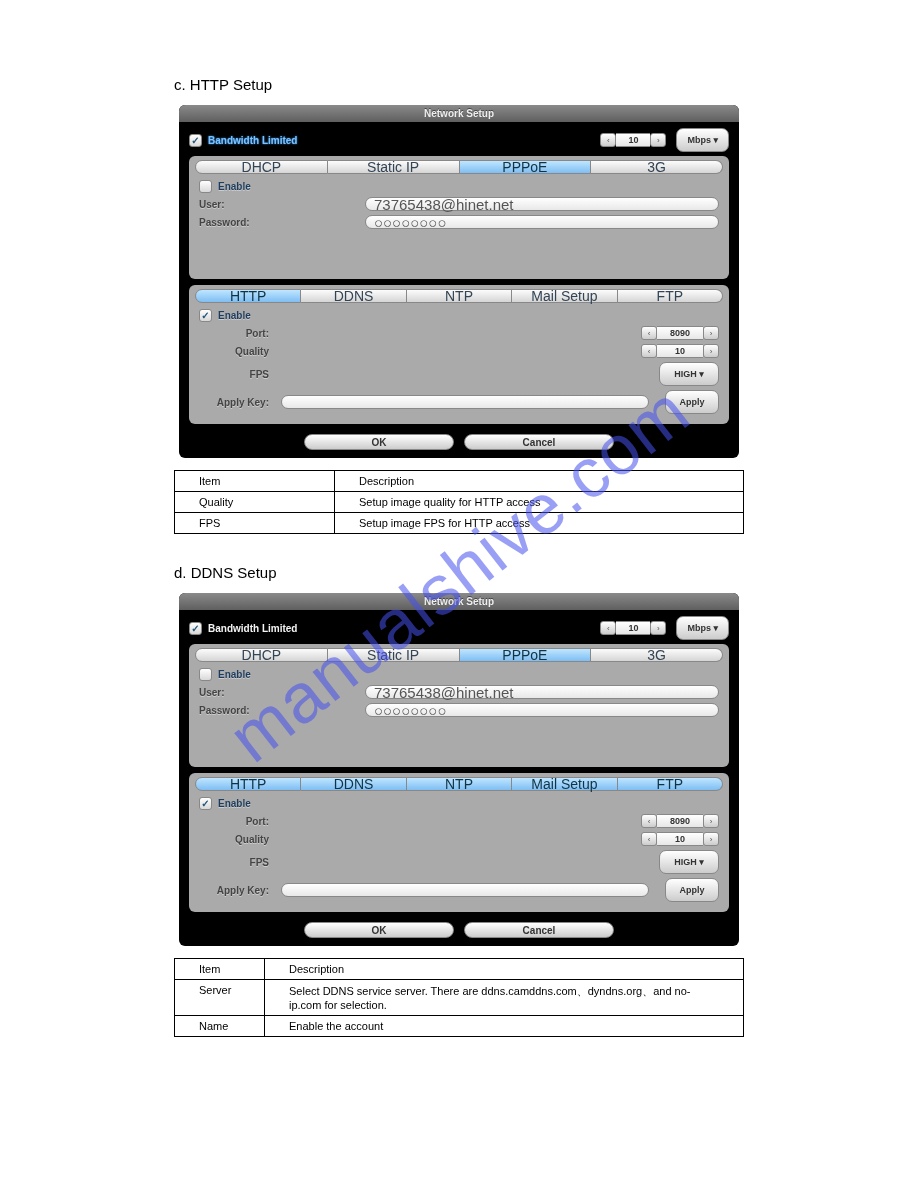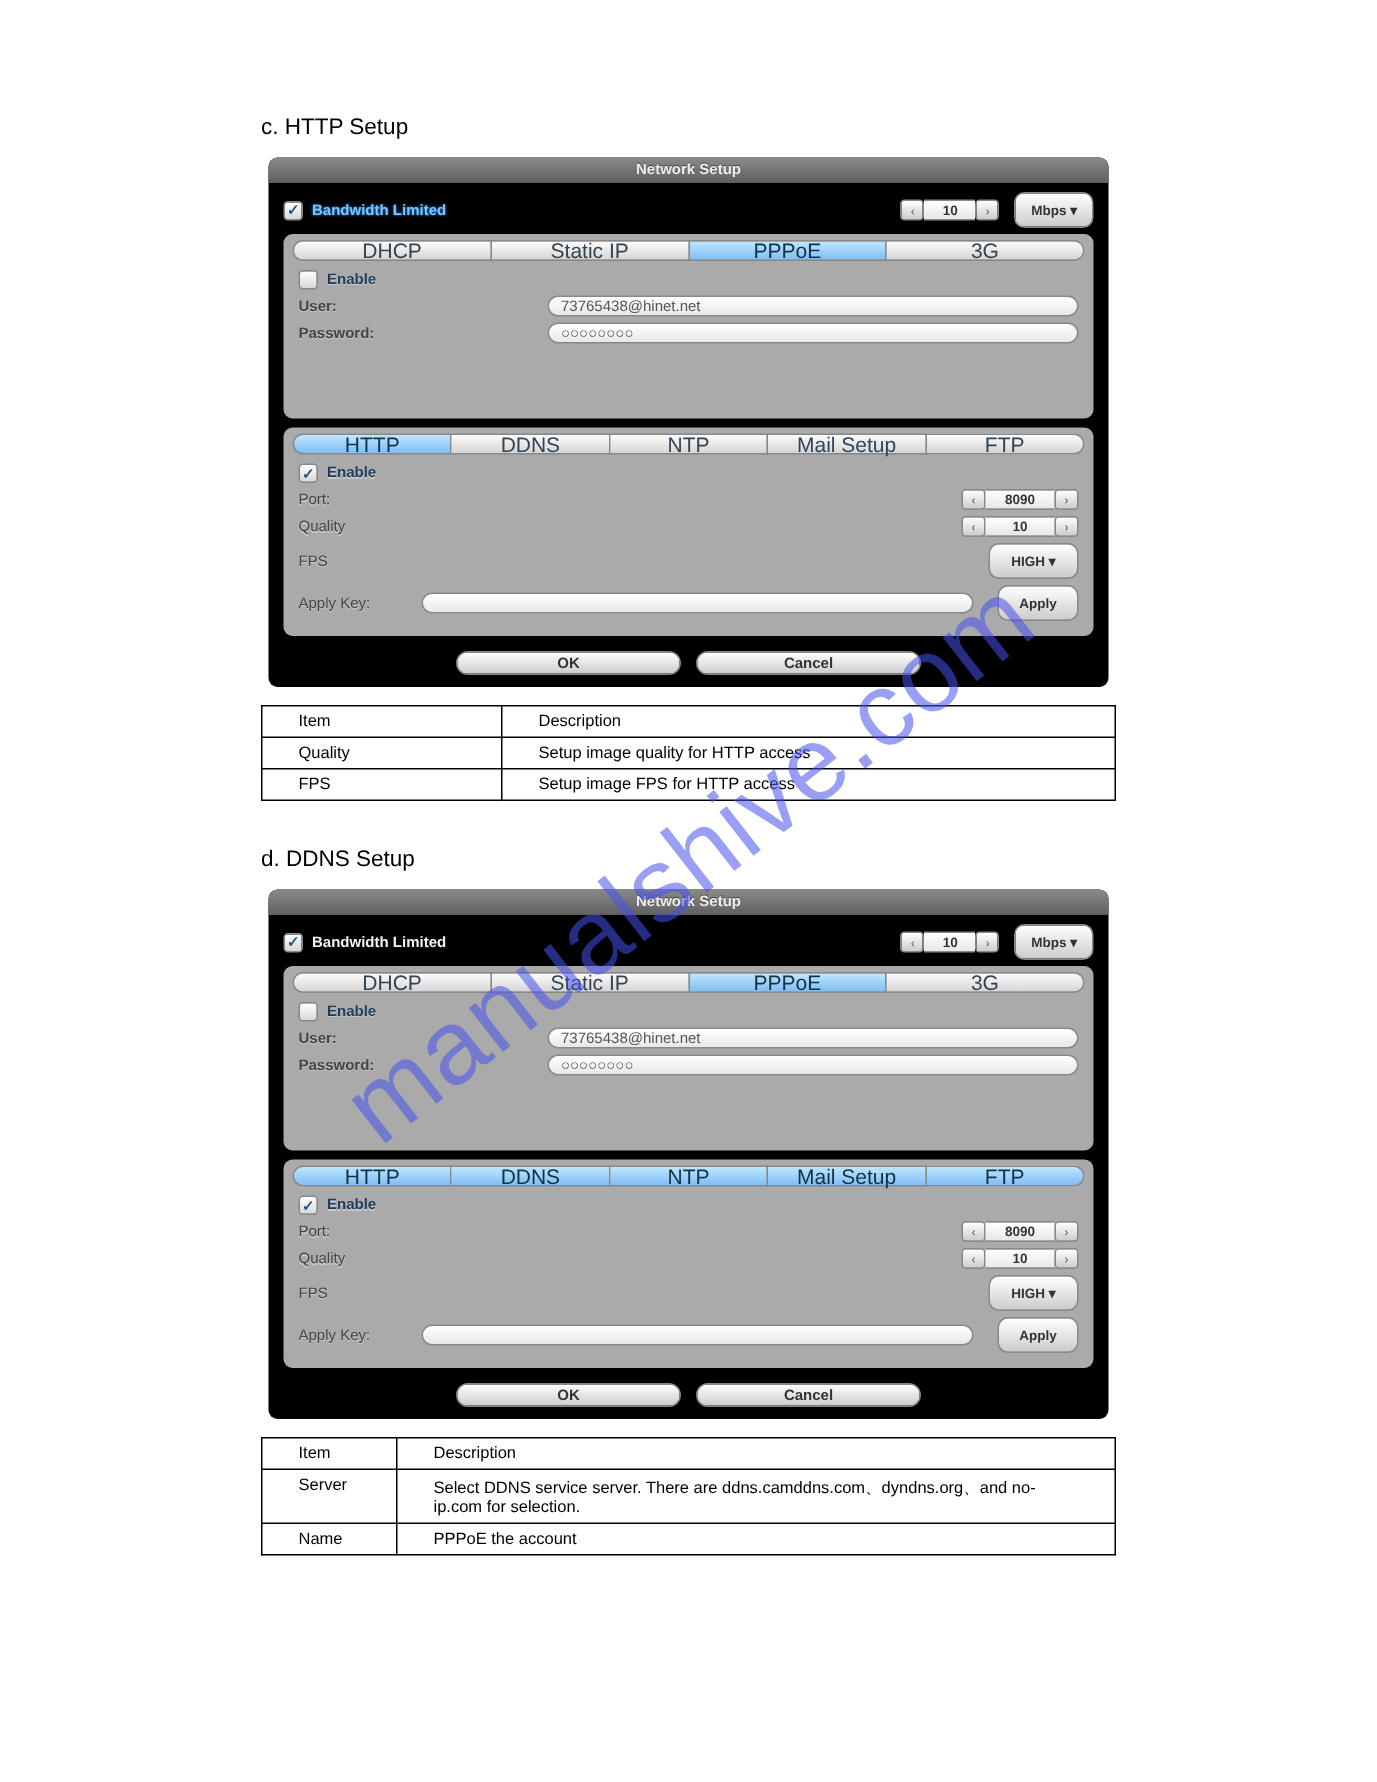--- a/index.html
+++ b/index.html
@@ -118,28 +118,28 @@
   .formrow {
     display:flex; align-items:center;
     padding:2px 4px;
     gap:6px;
   }
   .flabel {
     width:160px;
     color:#444; font-weight:bold; font-size:10px;
     text-shadow:0 1px #ccc;
   }
-  .flabel2 { width:70px; color:#444; font-weight:normal; font-size:10px; text-shadow:0 1px #ccc;}
+  .flabel2 { width:70px; color:#444; font-weight:bold; font-size:10px; text-shadow:0 1px #ccc;text-align:right;}
   .txtfield {
     flex:1;
     height:14px;
     background: linear-gradient(#fff,#e8e8e8);
     border:1px solid #888; border-radius:8px;
     padding:0 8px;
-    color:#555; font-size:10px;
+    color:#555; font-size:15px;
     display:flex; align-items:center;
   }
   .panel .right-col { margin-left:auto; display:flex; align-items:center; gap:4px; }
 
   .btnbar {
     display:flex; justify-content:center; gap:10px;
     padding:4px 0 6px 0;
   }
   .btnbar .bigbtn {
     width:150px; height:16px;
@@ -386,16 +386,16 @@
       <tr>
         <td class="c1">Item</td>
         <td>Description</td>
       </tr>
   <tr>
         <td class="c1">Server</td>
         <td>Select DDNS service server. There are ddns.camddns.com、dyndns.org、and no-ip.com for selection.</td>
       </tr>
   <tr>
         <td class="c1">Name</td>
-        <td>PPPoE the account</td>
+        <td>Enable the account</td>
       </tr>
 </tbody>
   </table>
 
 </body></html>

